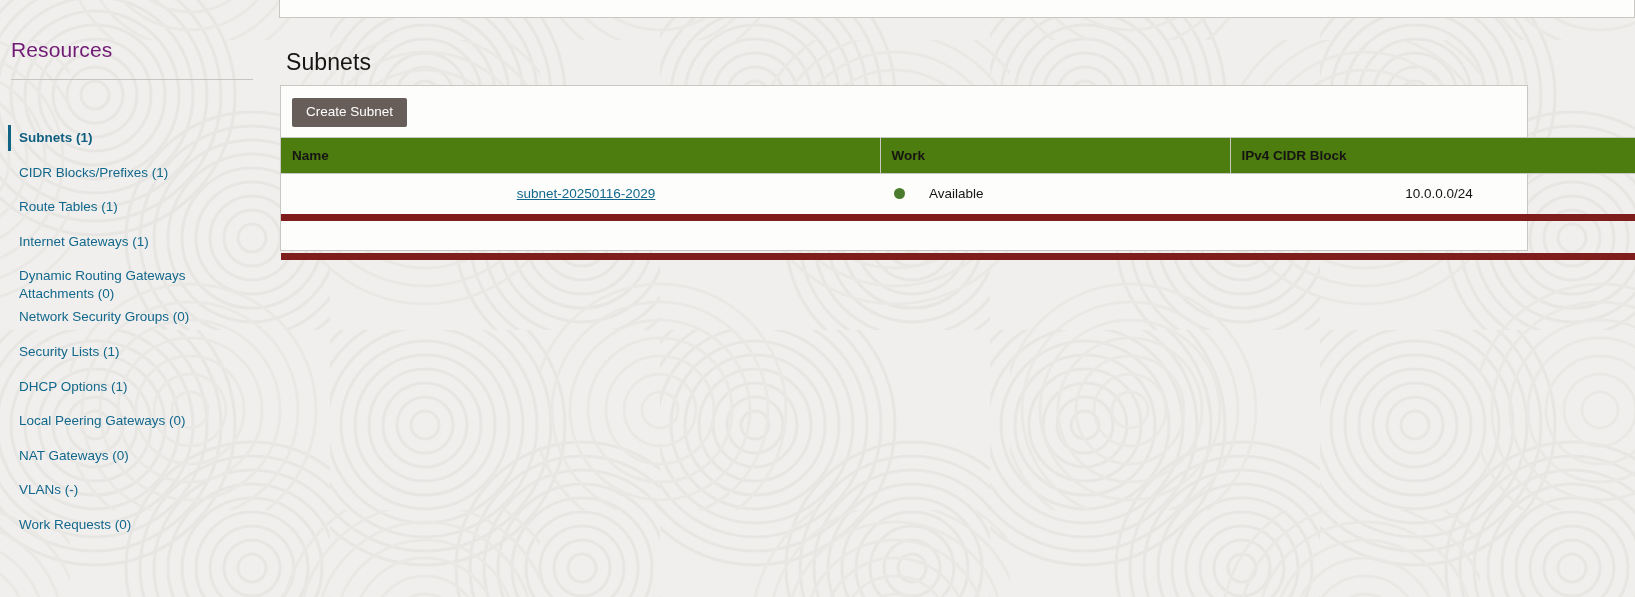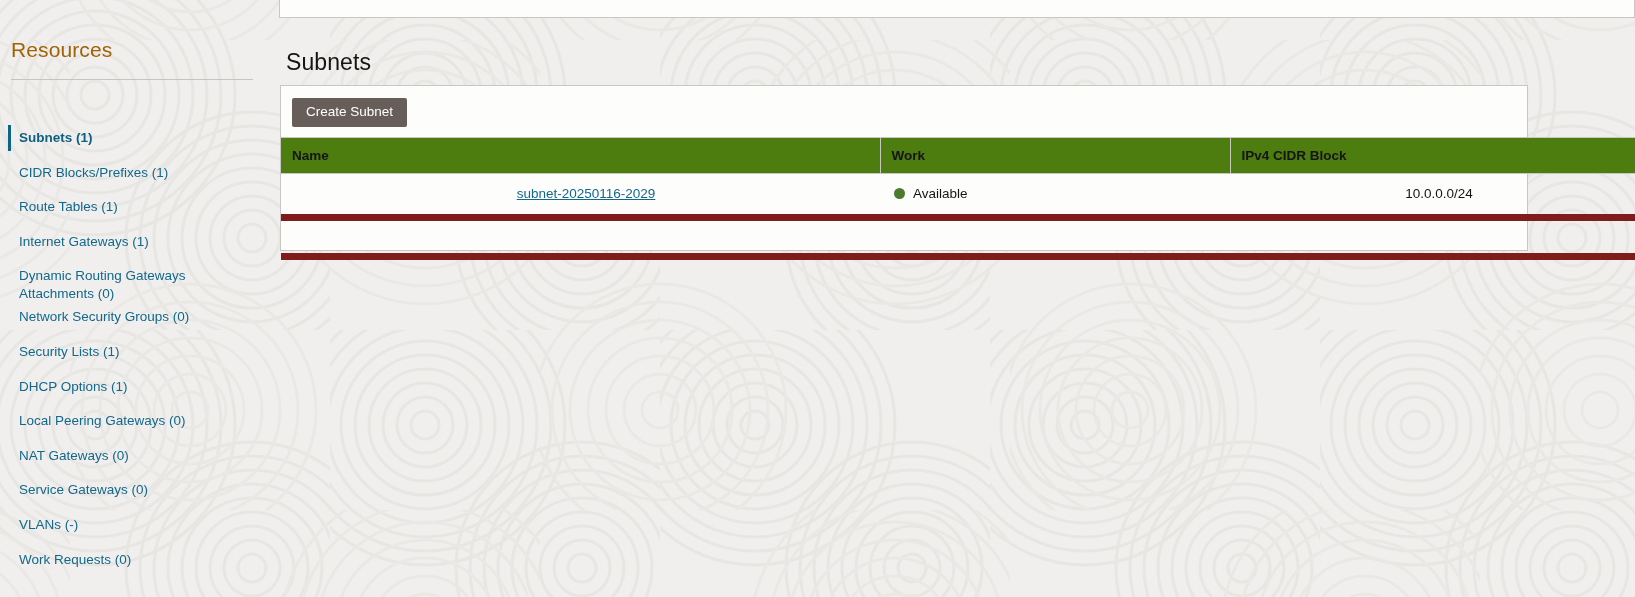--- a/index.html
+++ b/index.html
@@ -51,21 +51,21 @@
     left: 0;
     top: 0;
     width: 270px;
     height: 597px;
   }
   .sidebar-title {
     position: absolute;
     left: 11px;
     top: 38px;
     font-size: 21px;
-    color: #a16207;
+    color: #701a75;
     font-weight: 400;
     letter-spacing: 0.1px;
     white-space: nowrap;
   }
   .sidebar-divider {
     position: absolute;
     left: 11px;
     top: 79px;
     width: 242px;
     height: 1px;
@@ -186,21 +186,21 @@
   .col-cidr   { width: 407px; }
 
   .cell-link {
     color: #12688c;
     text-decoration: underline;
     cursor: pointer;
   }
   .state-cell {
     display: flex;
     align-items: center;
-    gap: 8px;
+    gap: 24px;
     padding-left: 3px;
   }
   .status-dot {
     display: inline-block;
     width: 11px;
     height: 11px;
     border-radius: 50%;
     background: #4b7c2d;
     flex: 0 0 auto;
   }
@@ -305,23 +305,20 @@
       </div>
 
       <div class="sidebar-item">
         <span class="label">Local Peering Gateways (0)</span>
       </div>
 
       <div class="sidebar-item">
         <span class="label">NAT Gateways (0)</span>
       </div>
 
-      <div class="sidebar-item">
-        <span class="label">Service Gateways (0)</span>
-      </div>
 
       <div class="sidebar-item">
         <span class="label">VLANs (-)</span>
       </div>
 
       <div class="sidebar-item">
         <span class="label">Work Requests (0)</span>
       </div>
 
     </nav>

